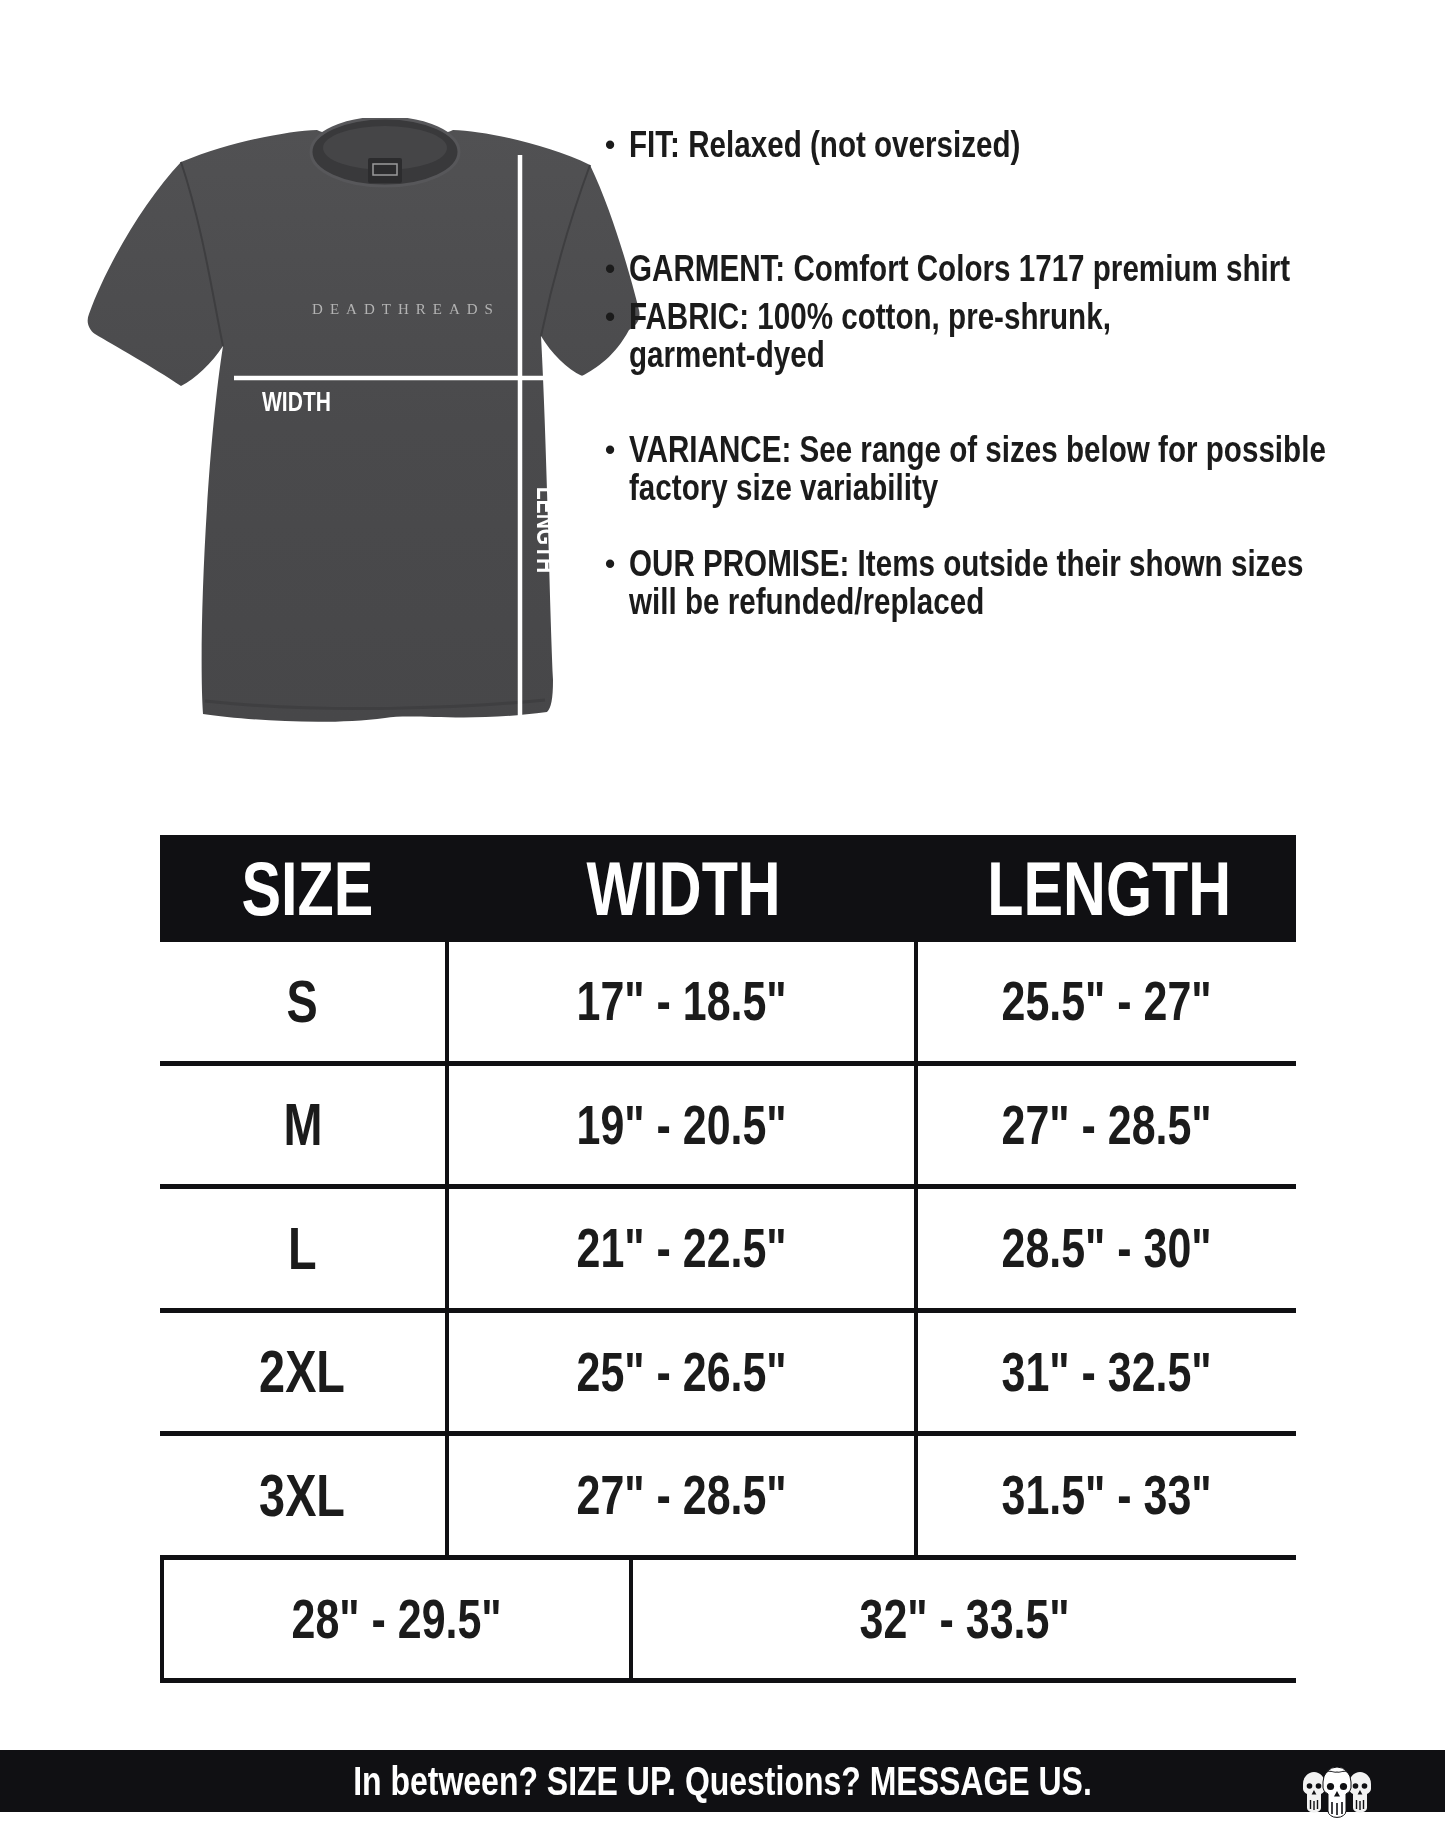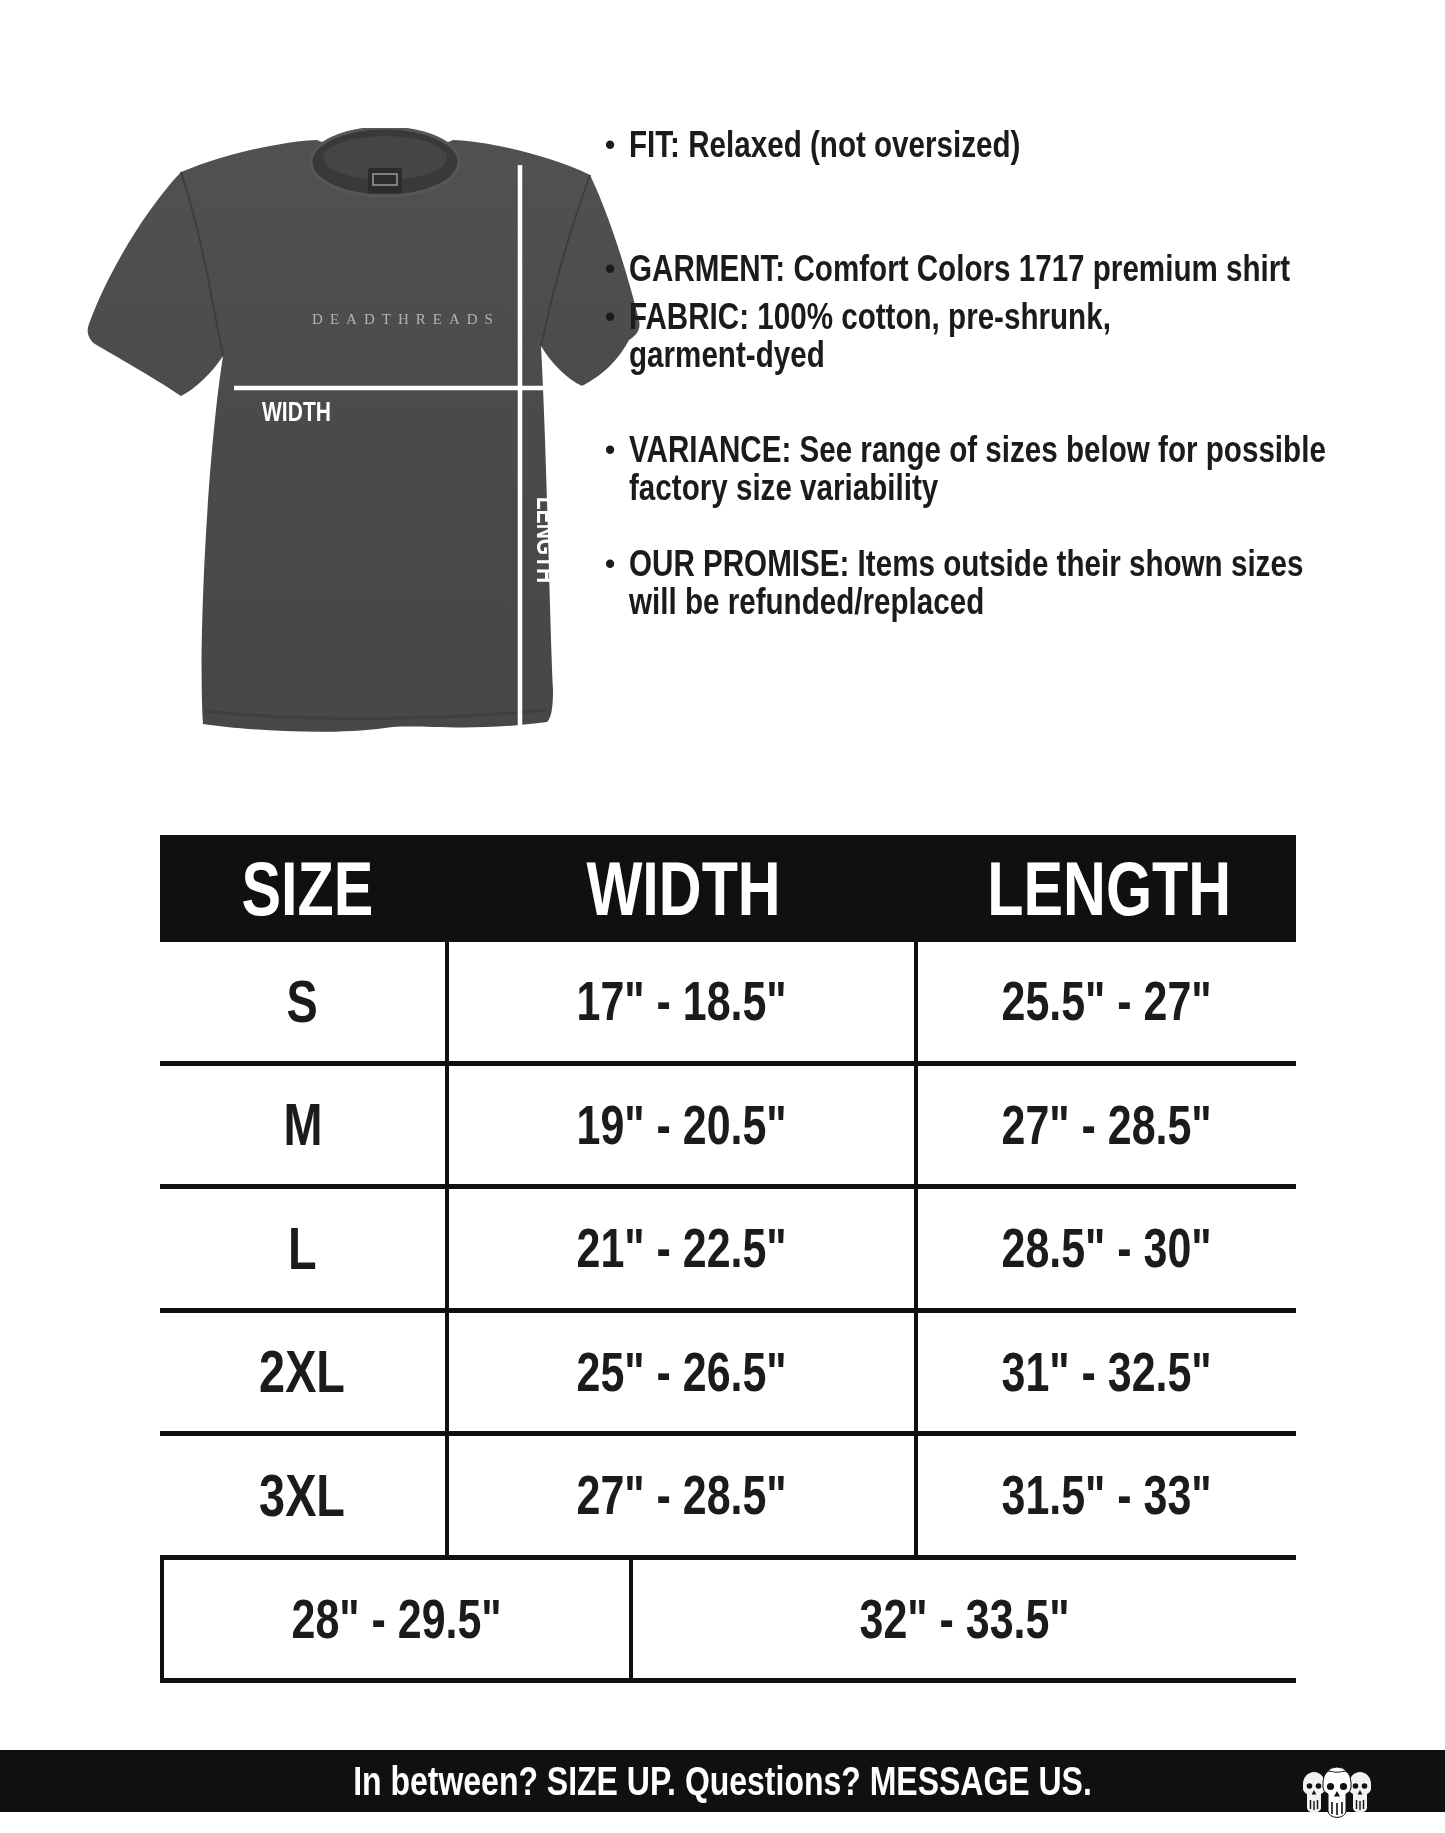--- a/index.html
+++ b/index.html
@@ -14,21 +14,21 @@
     width:1445px;height:1833px;
     background:#ffffff;
     overflow:hidden;
     font-family:"Liberation Sans","DejaVu Sans",sans-serif;
   }
   
   .cx{display:inline-block;transform:scaleX(0.78);white-space:nowrap;}
   .bl{display:block;transform:scaleX(0.80);transform-origin:0 50%;white-space:nowrap;}
 
   
-  .shirt-figure{position:absolute;left:85px;top:128px;width:555px;height:617px;text-decoration:underline;}
+  .shirt-figure{position:absolute;left:85px;top:118px;width:555px;height:617px;text-decoration:underline;}
 
   
   .bullets{position:absolute;left:605px;top:0;width:700px;list-style:none;}
   .bullet{
     position:absolute;left:0;padding-left:24px;width:700px;
     font-weight:bold;font-size:37px;line-height:38px;color:var(--txt);
   }
   .bullet::before{
     content:"\2022";
     position:absolute;left:0;top:0;

